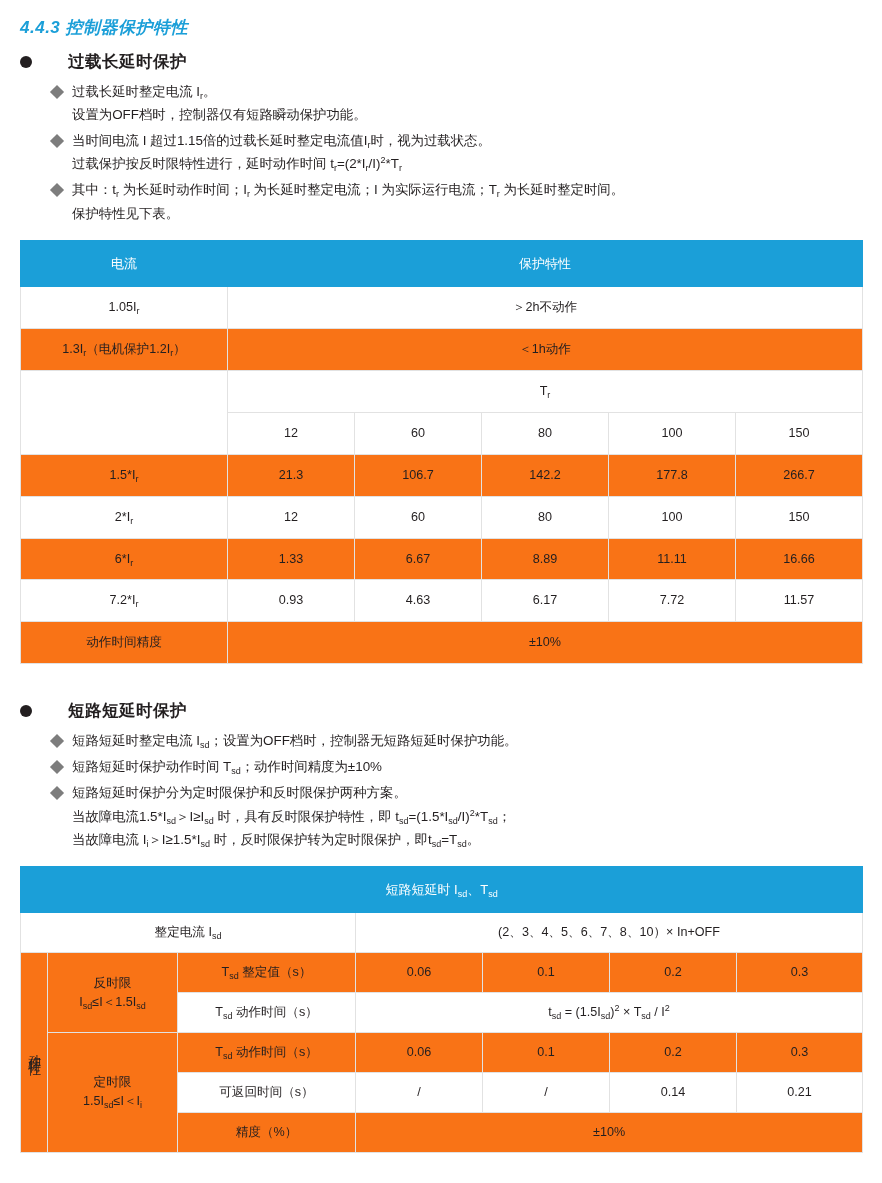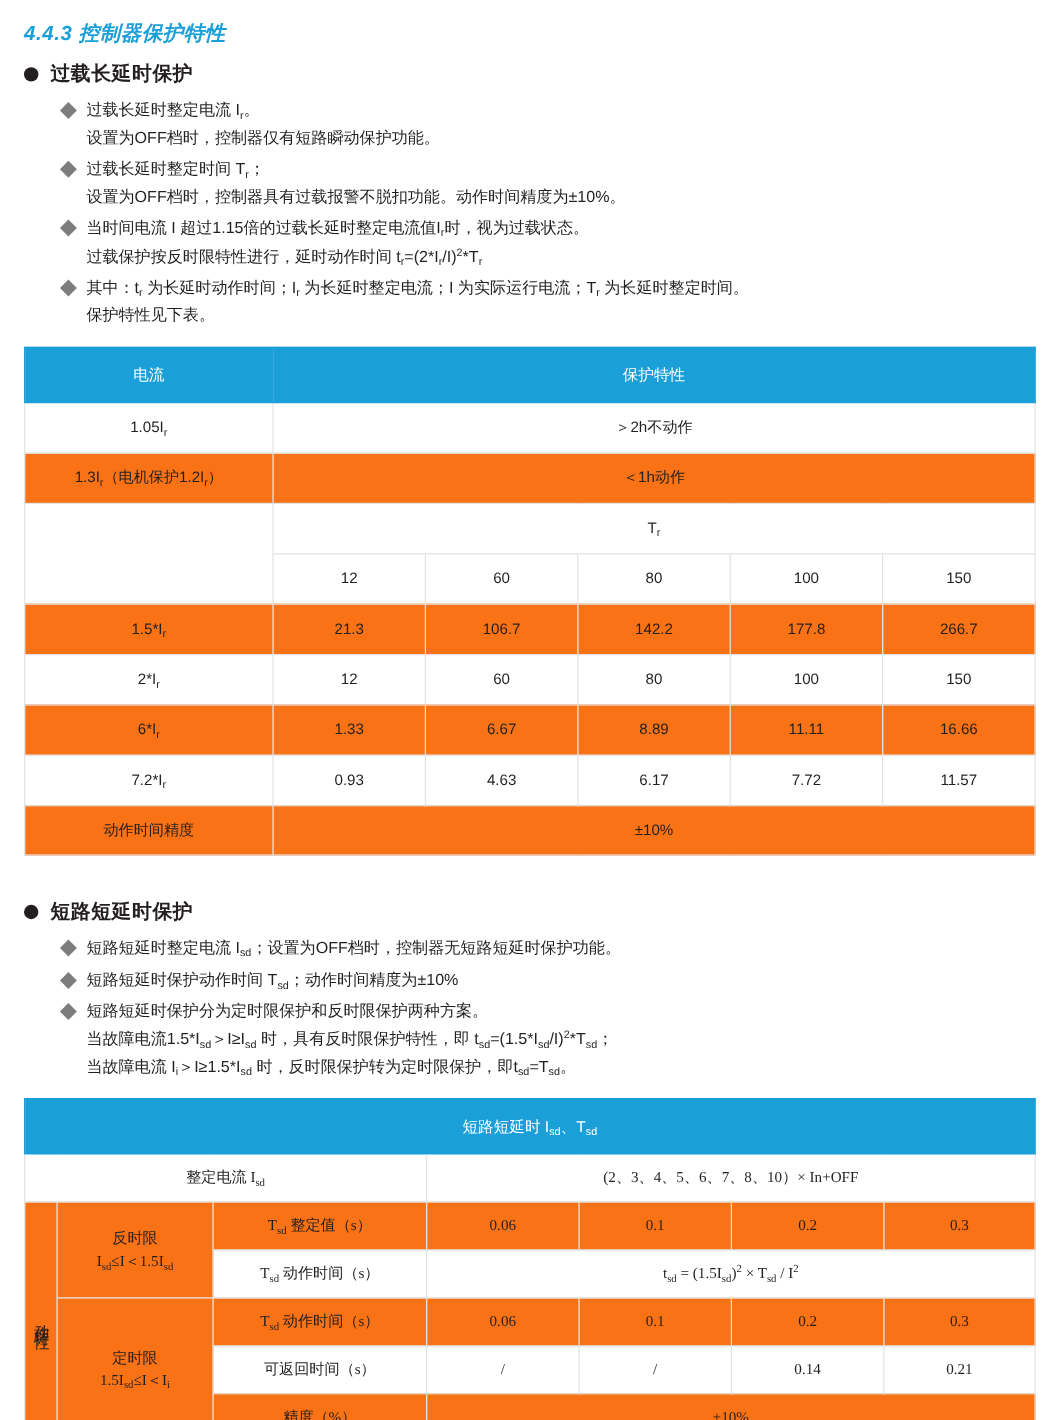--- a/index.html
+++ b/index.html
@@ -40,20 +40,21 @@
     height: 12px;
     border-radius: 50%;
     background: #231f20;
     margin-right: 10px;
     flex: none;
   }
   .h2 .h2-text {
     font-size: 16.5px;
     font-weight: bold;
     letter-spacing: 0.5px;
+    margin-left: 26px;
   }
 
   
   .list {
     margin: 0 0 0 32px;
   }
   .li {
     display: flex;
     align-items: flex-start;
     margin-bottom: 3px;
@@ -97,21 +98,21 @@
   }
   thead th {
     background: #1b9fd8;
     color: #ffffff;
     font-size: 13px;
     padding: 13px 16px;
     border: 1px solid #1b9fd8;
   }
   tr.alt td { background: #f97316; }
   tr.white td { background: #ffffff; }
-  .tbl2 td { padding: 10px 4px; font-family: Liberation Serif, serif; }
+  .tbl2 td { padding: 10px 4px; }
   .vert {
     writing-mode: vertical-rl;
     text-orientation: upright;
     letter-spacing: 3px;
     line-height: 1.25;
     display: inline-block;
   }
   .gap { height: 26px; }
 </style>
 </head>
@@ -127,27 +128,20 @@
     <span class="bullet"></span>
     <span class="h2-text">过载长延时保护</span>
   </div>
 
   <div class="list">
     <div class="li">
       <span class="dia"></span>
       <div class="li-body">
         <p>过载长延时整定电流 I<sub>r</sub>。</p>
         <p class="indent">设置为OFF档时，控制器仅有短路瞬动保护功能。</p>
-      </div>
-    </div>
-    <div class="li">
-      <span class="dia"></span>
-      <div class="li-body">
-        <p>过载长延时整定时间 T<sub>r</sub>；</p>
-        <p class="indent">设置为OFF档时，控制器具有过载报警不脱扣功能。动作时间精度为±10%。</p>
       </div>
     </div>
     <div class="li">
       <span class="dia"></span>
       <div class="li-body">
         <p>当时间电流 I 超过1.15倍的过载长延时整定电流值I<sub>r</sub>时，视为过载状态。</p>
         <p class="indent">过载保护按反时限特性进行，延时动作时间 t<sub>r</sub>=(2*I<sub>r</sub>/I)<sup>2</sup>*T<sub>r</sub></p>
       </div>
     </div>
     <div class="li">

